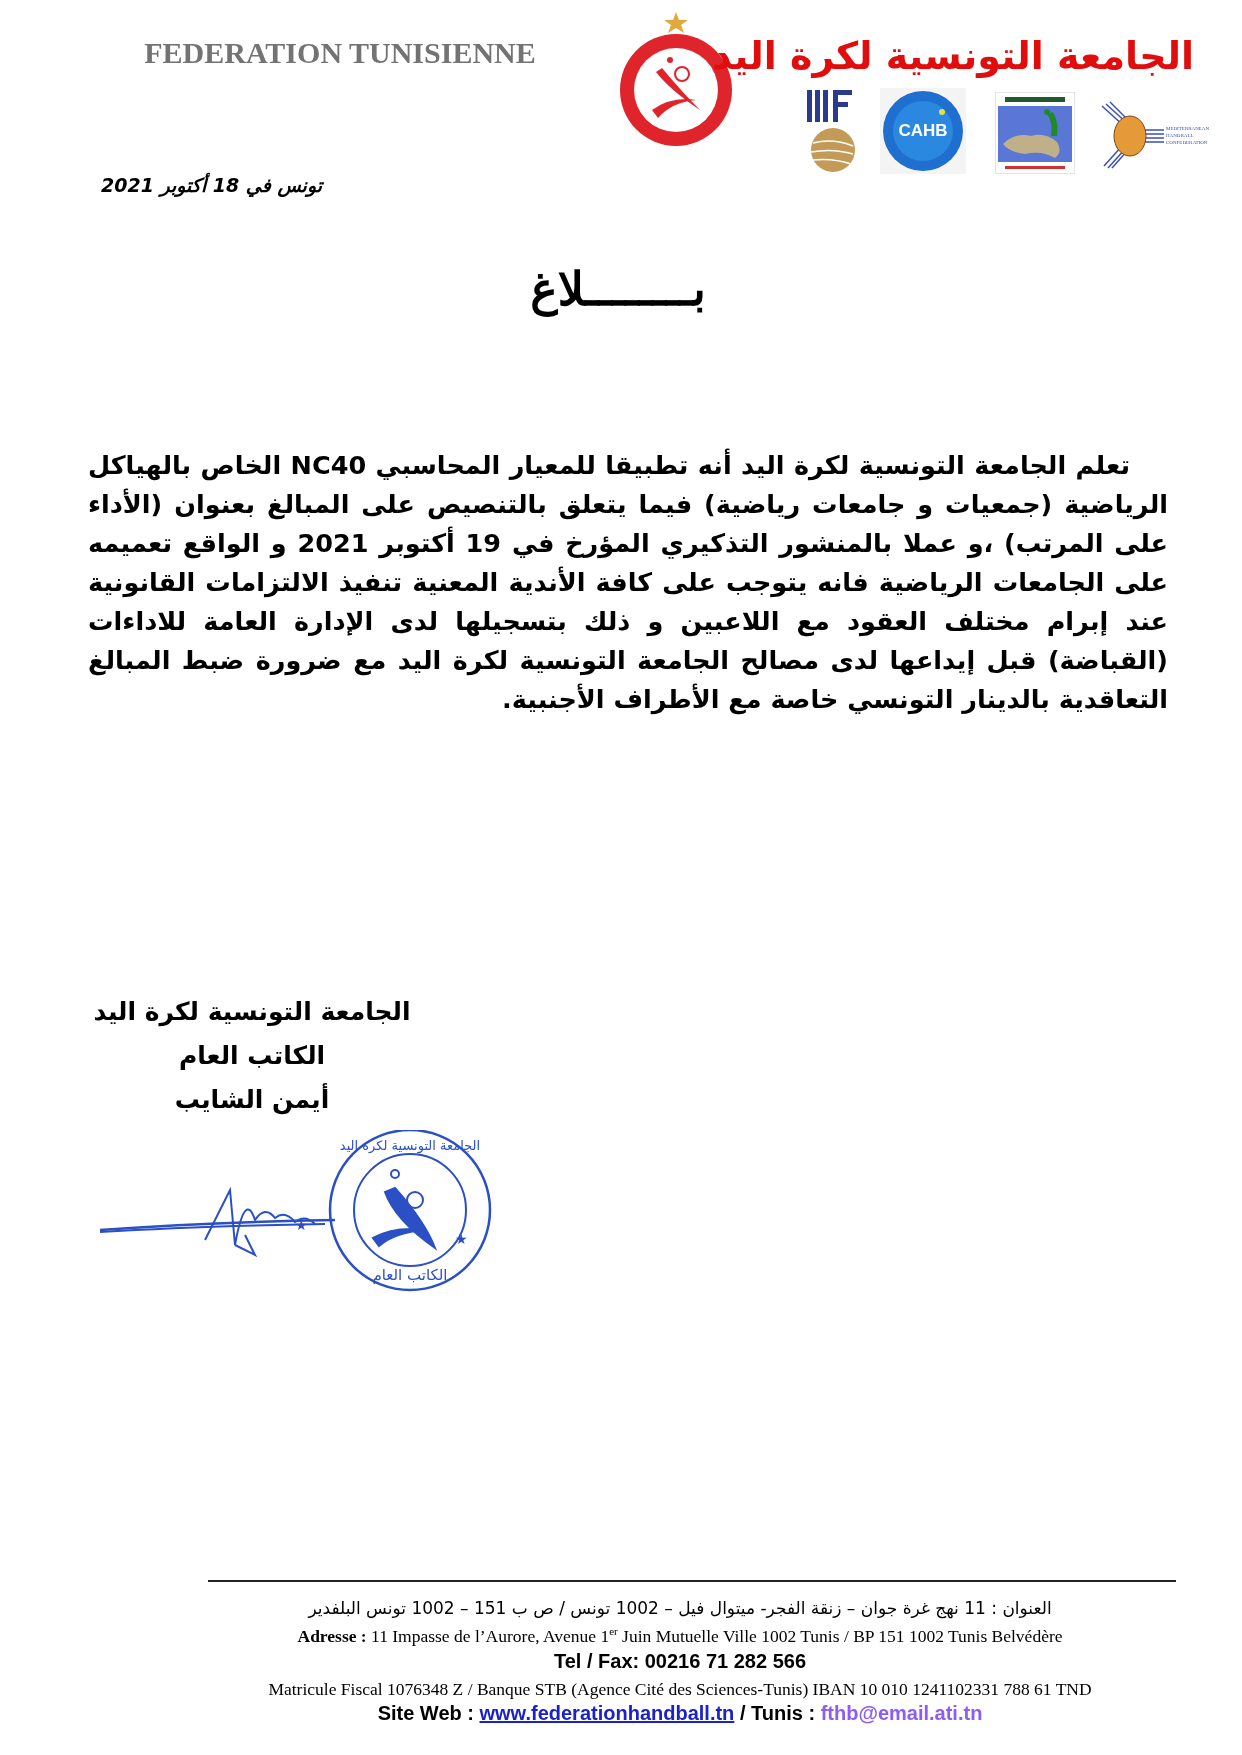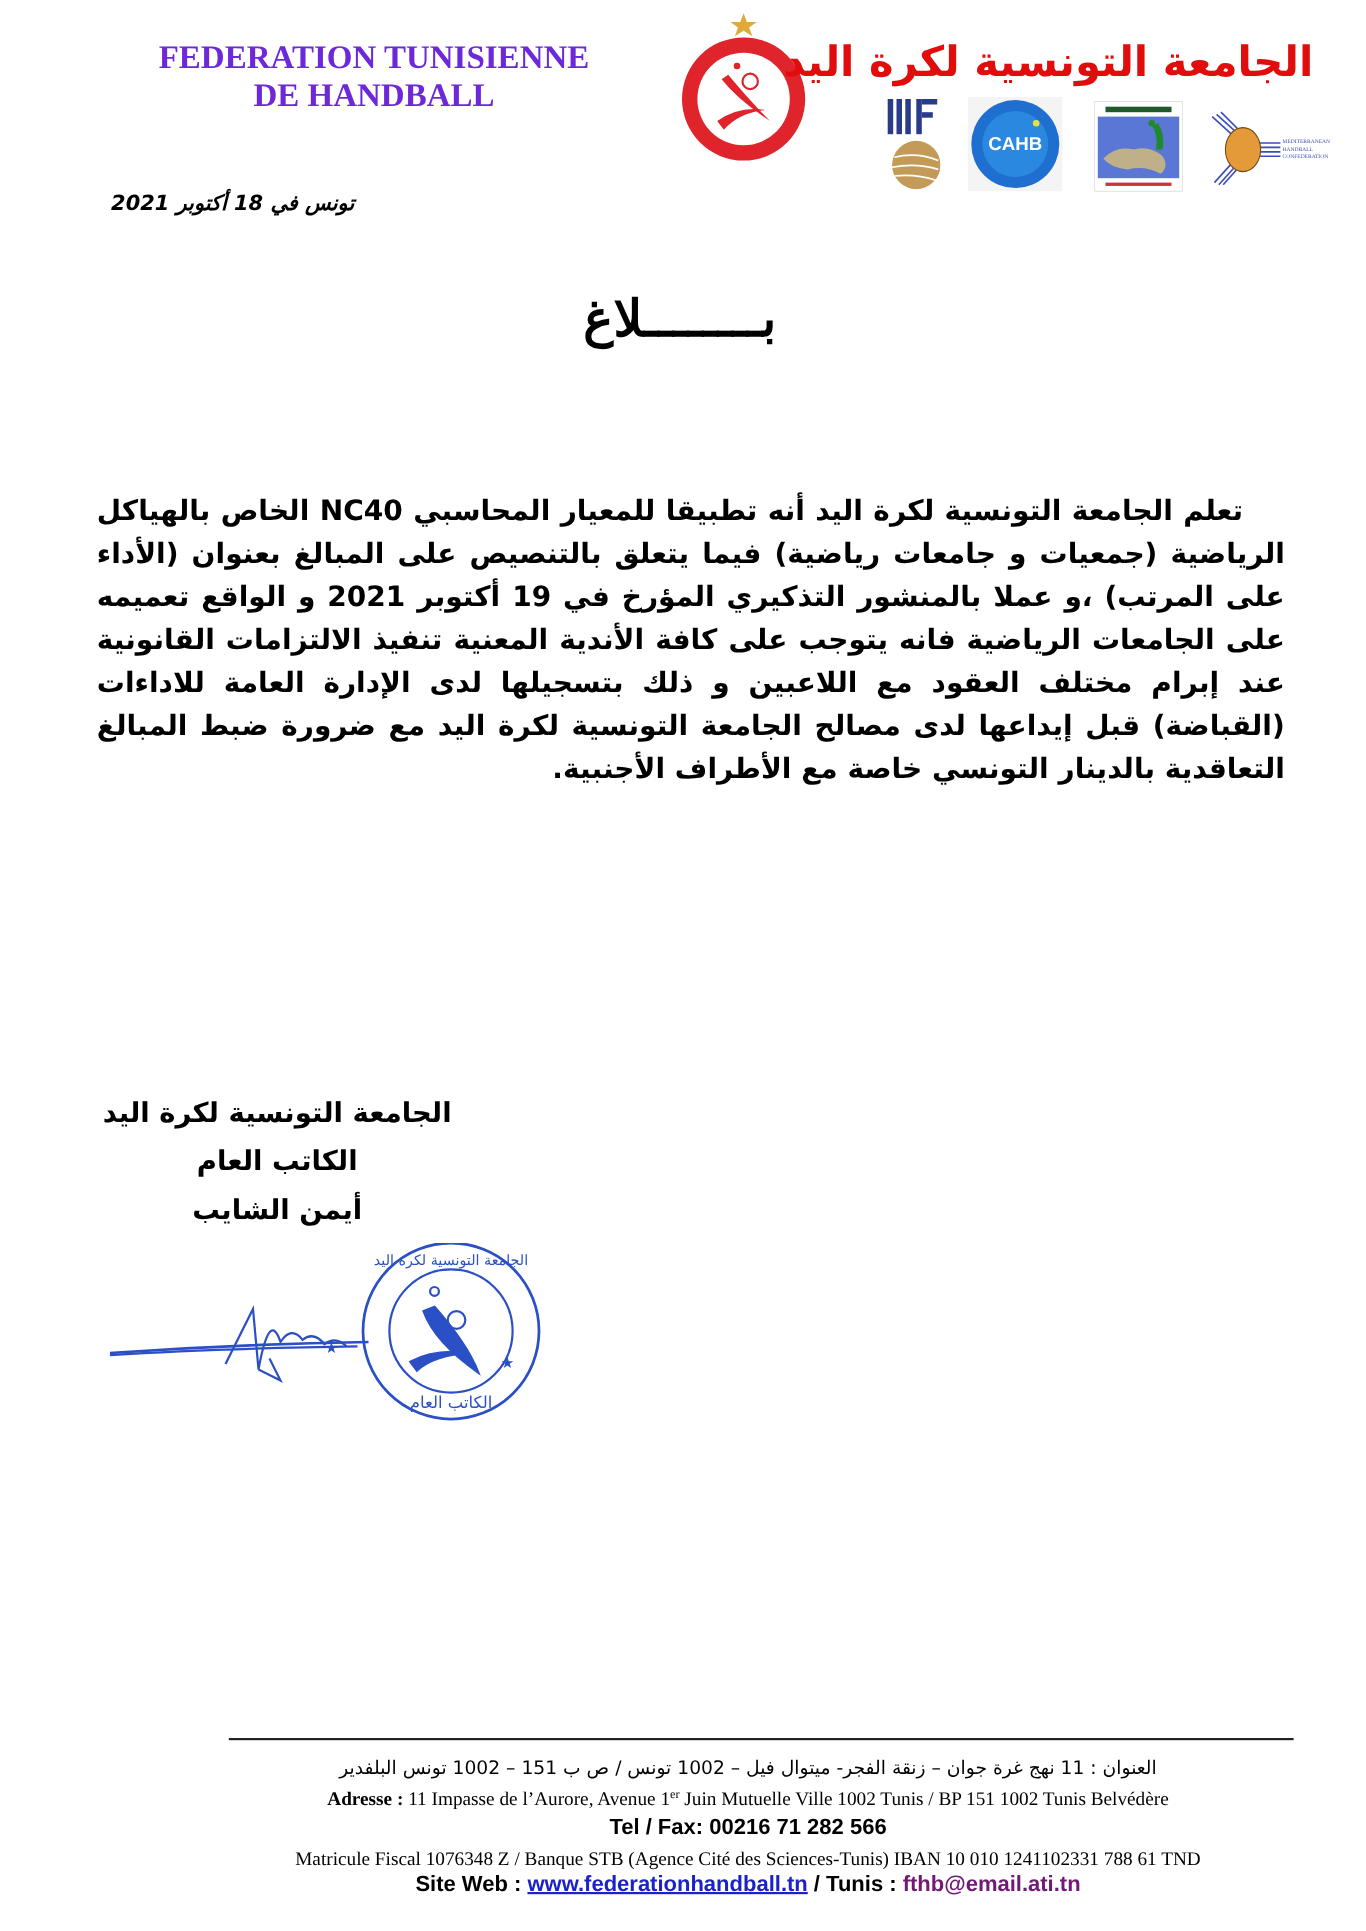--- a/index.html
+++ b/index.html
@@ -1,21 +1,21 @@
 <!DOCTYPE html>
 <html><head>
   <meta charset="utf-8">
   <style>
     * { margin: 0; padding: 0; box-sizing: border-box; }
     html, body { width: 1242px; height: 1755px; background: #ffffff; overflow: hidden; }
     body { position: relative; font-family: "Liberation Serif", serif; color: #000; }
 
     .fr-title {
       position: absolute; left: 110px; top: 36px; width: 460px;
-      text-align: center; color: #6d28d9; font-family: "Liberation Serif", serif;
+      text-align: center; color: #737373; font-family: "Liberation Serif", serif;
       font-weight: bold; font-size: 30px; line-height: 34px; letter-spacing: 0px;
     }
     .ar-title {
       position: absolute; right: 48px; top: 34px;
       color: #e10d0d; font-family: "DejaVu Sans", sans-serif; font-weight: bold;
       font-size: 38px; direction: rtl; white-space: nowrap;
     }
     .logo-main { position: absolute; left: 612px; top: 10px; width: 128px; height: 140px; }
 
     .partner { position: absolute; top: 88px; }
@@ -52,28 +52,27 @@
     .footer-rule { position: absolute; left: 208px; width: 968px; top: 1580px; border-top: 2px solid #222; }
     .footer { position: absolute; left: 180px; width: 1000px; text-align: center; }
     .f-ar { top: 1598px; direction: rtl; font-family: "DejaVu Sans", sans-serif; font-size: 17px; }
     .f-addr { top: 1625px; font-family: "Liberation Serif", serif; font-size: 17.5px; }
     .f-addr b { font-weight: bold; }
     .f-addr sup { font-size: 11px; }
     .f-tel { top: 1650px; font-family: "Liberation Sans", sans-serif; font-weight: bold; font-size: 20px; }
     .f-mat { top: 1679px; font-family: "Liberation Serif", serif; font-size: 17.5px; }
     .f-web { top: 1702px; font-family: "Liberation Sans", sans-serif; font-weight: bold; font-size: 20px; }
     .f-web a { color: #1a22c8; text-decoration: underline; }
-    .f-web .email { color: #701a75; text-align: center; }
+    .f-web .email { color: #8b5cf6; text-align: center; }
   </style>
 </head>
 <body>
 
 <div class="fr-title">
   <div>FEDERATION TUNISIENNE</div>
-  <div>DE HANDBALL</div>
 </div>
 
 <svg class="logo-main" viewBox="0 0 128 140">
   <polygon points="64,2 67,10 76,10 69,15 72,23 64,18 56,23 59,15 52,10 61,10" fill="#e0a93a"></polygon>
   <circle cx="64" cy="80" r="56" fill="#e0242b"></circle>
   <circle cx="64" cy="80" r="42" fill="#ffffff"></circle>
   <path d="M44,62 Q58,80 88,100 Q70,82 50,58 Z" fill="#e0242b"></path>
   <path d="M40,100 Q60,86 84,90 Q60,92 46,108 Z" fill="#e0242b"></path>
   <circle cx="70" cy="64" r="7" fill="none" stroke="#e0242b" stroke-width="2"></circle>
   <circle cx="58" cy="50" r="3" fill="#e0242b"></circle>

